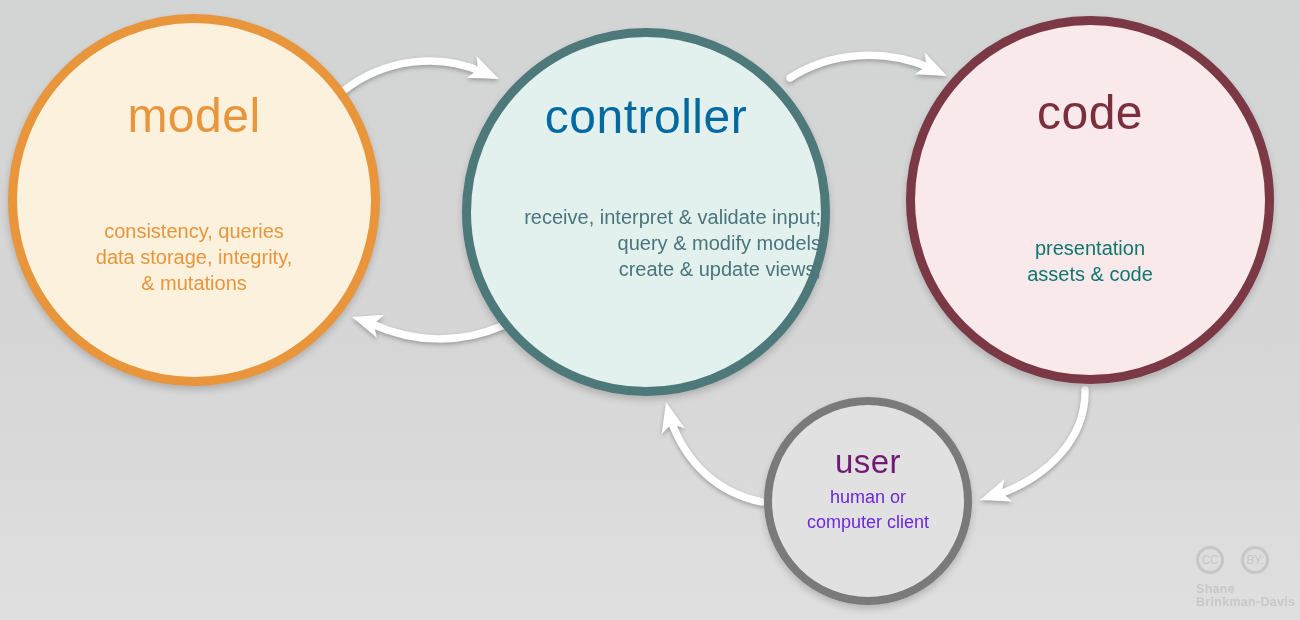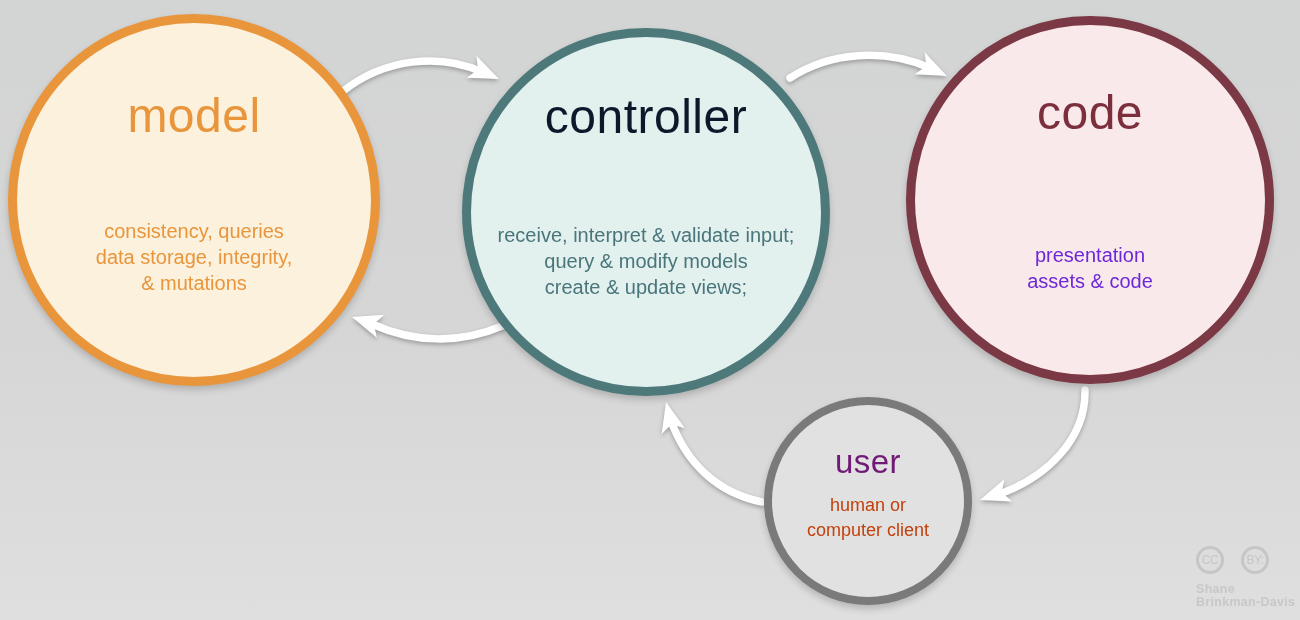--- a/index.html
+++ b/index.html
@@ -38,36 +38,36 @@
     left: 8px; top: 14px; width: 372px; height: 372px;
     border: 9px solid #e8953c; background: #fbf1dc;
   }
   #node-model .title { top: 69px; font-size: 48px; color: #e8953c; }
   #node-model .desc  { top: 195px; font-size: 20px; line-height: 26px; color: #e8953c; }
 
   #node-controller {
     left: 462px; top: 28px; width: 368px; height: 368px;
     border: 9px solid #4e797b; background: #e2f0ee;
   }
-  #node-controller .title { top: 56px; font-size: 48px; color: #0f172a; }
-  #node-controller .desc  { top: 185px; font-size: 20px; line-height: 26px; color: #4a767b; }
+  #node-controller .title { top: 56px; font-size: 48px; color: #0369a1; }
+  #node-controller .desc  { top: 167px; font-size: 20px; line-height: 26px; color: #4a767b; text-align: right; }
 
   #node-view {
     left: 906px; top: 16px; width: 368px; height: 368px;
     border: 9px solid #7b3845; background: #fae9eb;
   }
   #node-view .title { top: 64px; font-size: 48px; color: #7b2e3c; }
-  #node-view .desc  { top: 217px; font-size: 20px; line-height: 26px; color: #6d28d9; }
+  #node-view .desc  { top: 210px; font-size: 20px; line-height: 26px; color: #0f766e; }
 
   #node-user {
     left: 764px; top: 397px; width: 208px; height: 208px;
     border: 8px solid #7a7a7a; background: #e1e1e1;
   }
   #node-user .title { top: 40px; font-size: 33px; color: #701a75; }
-  #node-user .desc  { top: 88px; font-size: 18px; line-height: 25px; color: #c2410c; }
+  #node-user .desc  { top: 80px; font-size: 18px; line-height: 25px; color: #6d28d9; }
 
   
   .arrows-layer {
     position: absolute;
     left: 0; top: 0;
     pointer-events: none;
   }
   .arrow { filter: drop-shadow(0 2.5px 2px rgba(0,0,0,0.28)); }
   .arrow-line { fill: none; stroke: #ffffff; stroke-width: 7.5; stroke-linecap: round; }
   .arrow-head { fill: #ffffff; }

